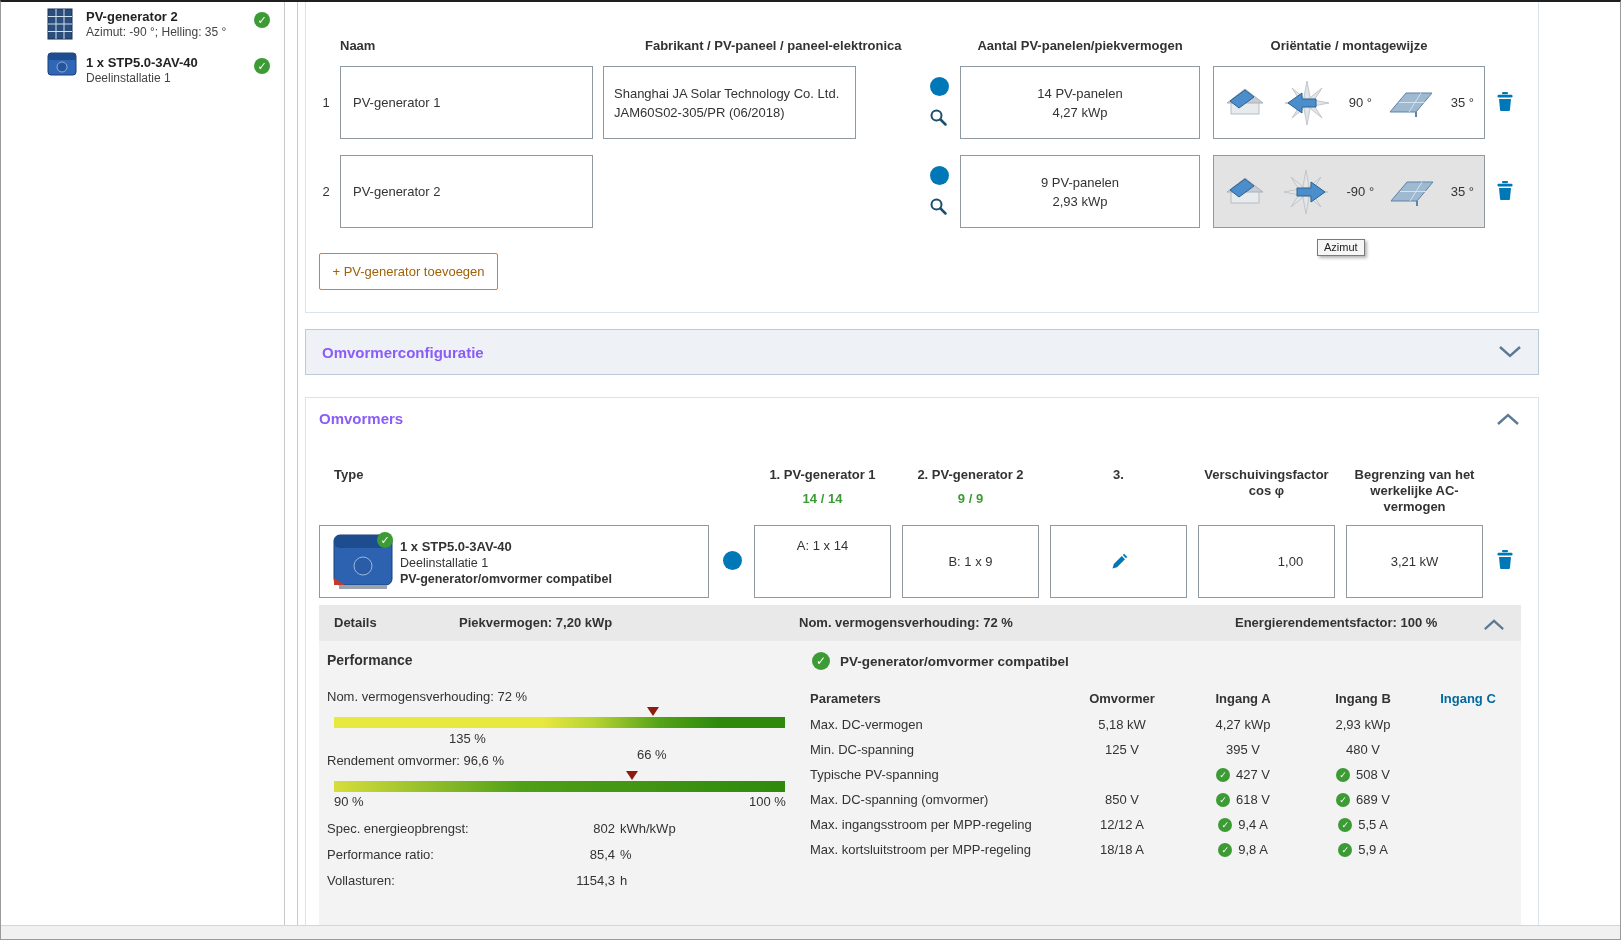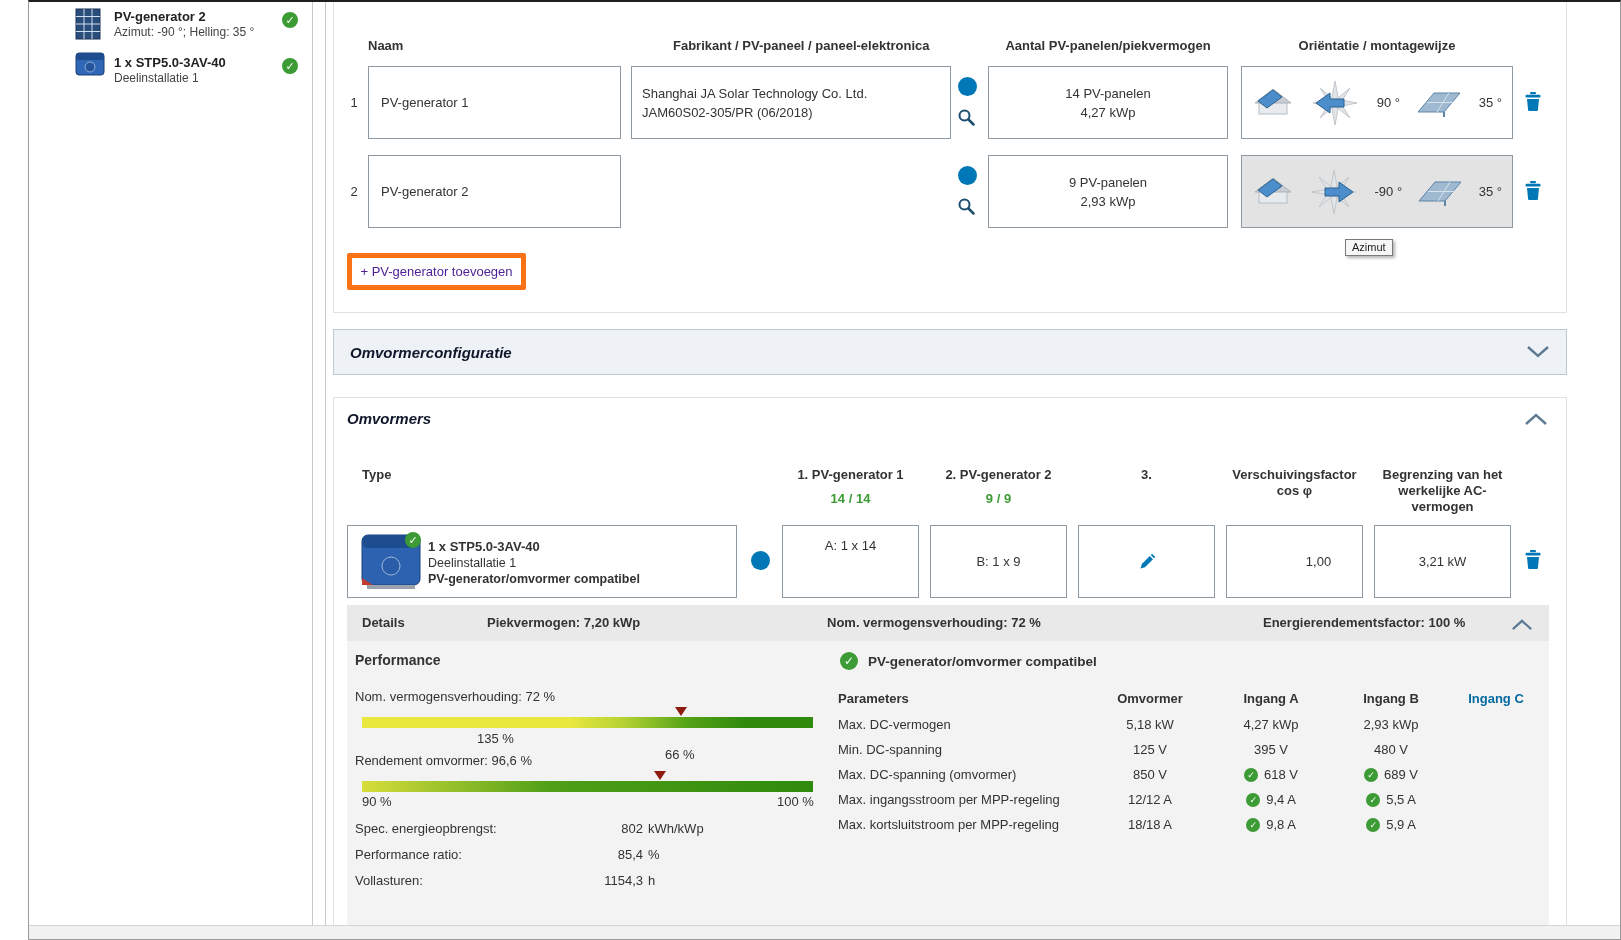--- a/index.html
+++ b/index.html
@@ -1,18 +1,18 @@
 <!DOCTYPE html>
 <html><head>
 <meta charset="utf-8">
 <style>
   *{box-sizing:border-box;margin:0;padding:0;}
   html,body{width:1621px;height:940px;}
   body{font-family:"Liberation Sans","DejaVu Sans",sans-serif;font-size:13px;color:#333;background:#fff;position:relative;overflow:hidden;}
-  .page{position:absolute;inset:0;border:1px solid #9a9a9a;border-top:2px solid #1f1f1f;background:#fff;margin-left:28px;}
+  .page{position:absolute;inset:0;border:1px solid #9a9a9a;border-top:2px solid #1f1f1f;background:#fff;}
 
   
   .sidebar{position:absolute;left:0;top:0;width:283px;bottom:14px;background:#fff;}
   .side-item{position:relative;padding:6px 34px 6px 85px;min-height:46px;cursor:pointer;}
   .side-icon{position:absolute;left:46px;top:6px;}
   .side-title{font-weight:bold;font-size:13px;color:#222;line-height:17px;}
   .side-sub{font-size:12px;color:#444;line-height:15px;}
   .check{display:inline-block;width:16px;height:16px;border-radius:50%;background:#3d9b35;color:#fff;font-size:11px;line-height:16px;text-align:center;font-weight:bold;}
   .check::before{content:"✓";}
   .check.small{width:14px;height:14px;line-height:14px;font-size:9px;flex:0 0 14px;}
@@ -29,37 +29,37 @@
   .gh-naam{left:34px;}
   .gh-fab{left:297px;padding-left:42px;}
   .gh-aantal{left:654px;width:240px;text-align:center;}
   .gh-orient{left:907px;width:272px;text-align:center;}
 
   .gen-row{position:absolute;left:0;width:100%;height:73px;}
   .r1{top:64px;}.r2{top:153px;}
   .cellbox{position:absolute;height:73px;border:1px solid #8e99a2;background:#fff;}
   .c-index{position:absolute;left:8px;width:24px;height:73px;line-height:73px;text-align:center;}
   .c-naam{left:34px;width:253px;display:flex;align-items:center;padding-left:12px;cursor:text;}
-  .c-fab{left:297px;width:320px;display:flex;flex-direction:column;justify-content:center;padding-left:10px;line-height:19px;cursor:pointer;}
+  .c-fab{left:297px;width:253px;display:flex;flex-direction:column;justify-content:center;padding-left:10px;line-height:19px;cursor:pointer;}
   .c-icons{position:absolute;left:619px;width:28px;height:73px;text-align:center;}
   .c-aantal{left:654px;width:240px;display:flex;flex-direction:column;justify-content:center;text-align:center;line-height:19px;cursor:pointer;}
   .c-orient{left:907px;width:272px;display:flex;align-items:center;justify-content:space-between;padding:0 10px;cursor:pointer;}
   .r2 .c-orient{background:#e3e3e3;}
   .row-trash{position:absolute;left:1191px;top:26px;cursor:pointer;}
 
   .info{display:inline-block;width:19px;height:19px;border-radius:50%;background:#0077b6;color:#fff;text-align:center;line-height:19px;font-family:"Liberation Serif","DejaVu Serif",serif;font-style:italic;font-weight:bold;font-size:13px;cursor:pointer;}
   .c-icons .info{margin-top:11px;}
   .c-icons .mag{margin-top:9px;cursor:pointer;}
 
-  .add-btn{position:absolute;left:13px;top:251px;width:179px;height:37px;background:#fff;border:5px solid #f97316;border-radius:2px;font-size:13px;color:#4c1d95;display:flex;align-items:center;justify-content:center;cursor:pointer;}
+  .add-btn{position:absolute;left:13px;top:251px;width:179px;height:37px;background:#fff;border:1px solid #f97316;border-radius:2px;font-size:13px;color:#a16207;display:flex;align-items:center;justify-content:center;cursor:pointer;}
 
   .tooltip{position:absolute;left:1011px;top:237px;background:#f6f6f6;border:1px solid #7a7a7a;padding:1px 6px 2px;font-size:11px;color:#222;box-shadow:2px 2px 3px rgba(0,0,0,.3);white-space:nowrap;}
 
   .conf-bar{position:absolute;left:7px;top:327px;width:1234px;height:46px;background:#eef2f7;border:1px solid #bcc9d6;display:flex;align-items:center;justify-content:space-between;padding:0 16px;cursor:pointer;}
-  .sec-title{font-size:15px;font-weight:bold;color:#0f172a;font-style:italic;}
+  .sec-title{font-size:15px;font-weight:bold;color:#8b5cf6;}
 
   .omv-panel{position:absolute;left:7px;top:395px;width:1234px;height:531px;background:#fff;border:1px solid #dbe2e8;}
   .omv-title{position:absolute;left:13px;top:12px;}
   .omv-chev{position:absolute;right:18px;top:14px;cursor:pointer;}
 
   .h-type{position:absolute;left:28px;top:69px;font-weight:bold;}
   .h-col{position:absolute;width:137px;top:69px;text-align:center;font-weight:bold;line-height:16px;}
   .h-g1{left:448px;}.h-g2{left:596px;}.h-g3{left:744px;}
   .h-cos{left:892px;}.h-ac{left:1040px;}
   .h-count{display:block;color:#3c9b35;margin-top:8px;font-weight:bold;}
@@ -427,20 +427,33 @@
             <div class="p-c p-c1">125 V</div>
             <div class="p-c p-c2">
                 <span>395 V</span>
               </div>
             <div class="p-c p-c3">
                 <span>480 V</span>
               </div>
             <div class="p-c p-c4"></div>
           </div>
           <div class="p-row">
+            <div class="p-label">Typische PV-spanning</div>
+            <div class="p-c p-c1"></div>
+            <div class="p-c p-c2">
+                <span class="check small"></span>
+                <span>427 V</span>
+              </div>
+            <div class="p-c p-c3">
+                <span class="check small"></span>
+                <span>508 V</span>
+              </div>
+            <div class="p-c p-c4"></div>
+          </div>
+          <div class="p-row">
             <div class="p-label">Max. DC-spanning (omvormer)</div>
             <div class="p-c p-c1">850 V</div>
             <div class="p-c p-c2">
                 <span class="check small"></span>
                 <span>618 V</span>
               </div>
             <div class="p-c p-c3">
                 <span class="check small"></span>
                 <span>689 V</span>
               </div>

